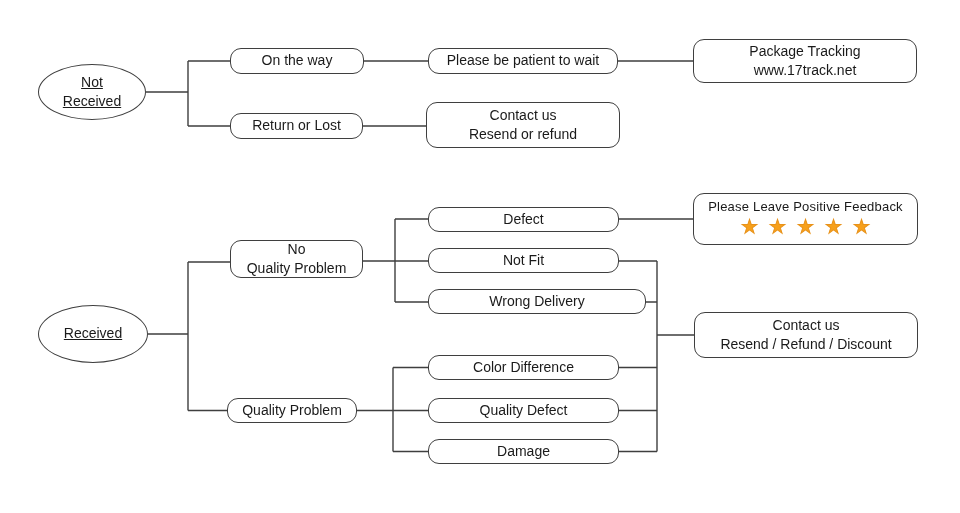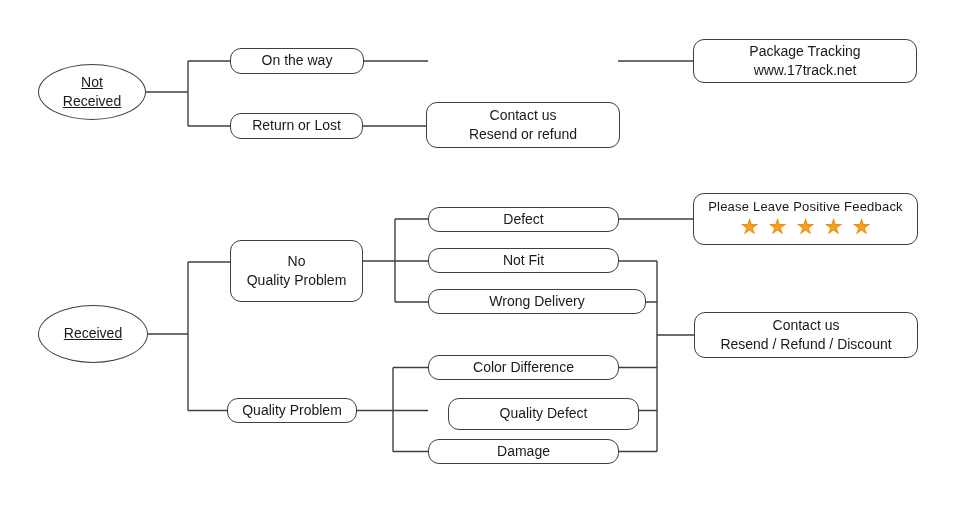--- a/index.html
+++ b/index.html
@@ -89,49 +89,50 @@
       M619,451.5 H657
       M657,261 V451.5
       M657,335 H694"></path>
   </svg>
 
   <div class="node ellipse" style="left:38px; top:64px; width:108px; height:56px">Not
 Received</div>
 
   <div class="node box" style="left:230px; top:48px; width:134px; height:26px">On the way</div>
 
+  <div class="node box" style="left:428px; top:48px; width:190px; height:26px">Please be patient to wait</div>
 
   <div class="node box" style="left:693px; top:39px; width:224px; height:44px">Package Tracking
 www.17track.net</div>
 
   <div class="node box" style="left:230px; top:113px; width:133px; height:26px">Return or Lost</div>
 
   <div class="node box" style="left:426px; top:102px; width:194px; height:46px">Contact us
 Resend or refund</div>
 
   <div class="node ellipse" style="left:38px; top:305px; width:110px; height:58px">Received</div>
 
-  <div class="node box" style="left:230px; top:240px; width:133px; height:62px">No
+  <div class="node box" style="left:230px; top:240px; width:133px; height:38px">No
 Quality Problem</div>
 
   <div class="node box" style="left:428px; top:207px; width:191px; height:25px">Defect</div>
 
   <div class="node box" style="left:428px; top:248px; width:191px; height:25px">Not Fit</div>
 
   <div class="node box" style="left:428px; top:289px; width:218px; height:25px">Wrong Delivery</div>
 
   <div class="node box" style="left:693px; top:193px; width:225px; height:52px">
     <div class="feedback-label">Please Leave Positive Feedback</div>
     <div class="stars">★★★★★</div>
   </div>
 
   <div class="node box" style="left:227px; top:398px; width:130px; height:25px">Quality Problem</div>
 
   <div class="node box" style="left:428px; top:355px; width:191px; height:25px">Color Difference</div>
 
-  <div class="node box" style="left:448px; top:398px; width:191px; height:32px">Quality Defect</div>
+  <div class="node box" style="left:428px; top:398px; width:191px; height:25px">Quality Defect</div>
 
   <div class="node box" style="left:428px; top:439px; width:191px; height:25px">Damage</div>
 
   <div class="node box" style="left:694px; top:312px; width:224px; height:46px">Contact us
 Resend / Refund / Discount</div>
 
 </div>
 
 </body></html>

